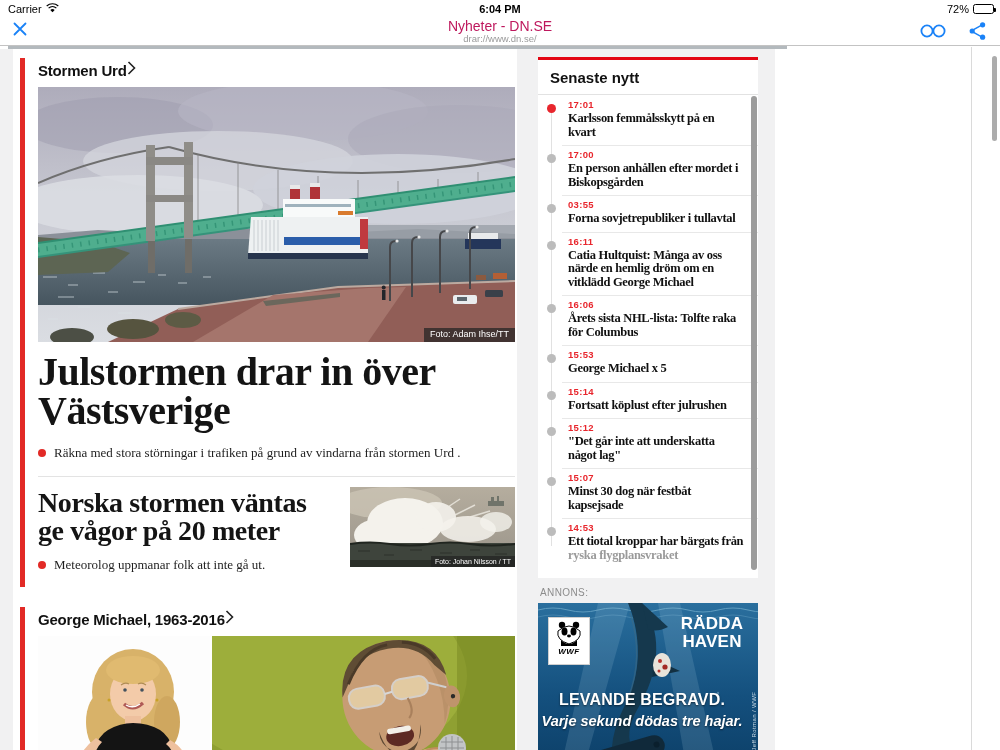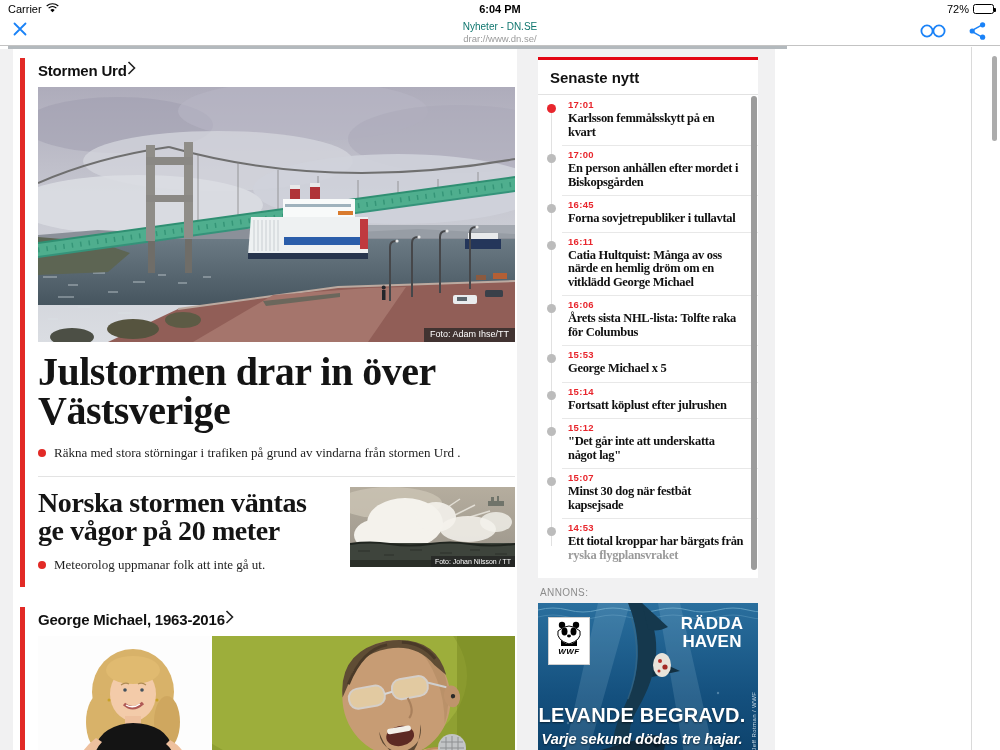--- a/index.html
+++ b/index.html
@@ -18,21 +18,21 @@
   .sb-time{position:absolute;left:0;right:0;top:3px;text-align:center;font-weight:700;}
   .sb-right{position:absolute;right:6px;top:3px;display:flex;align-items:center;gap:4px;}
   .batt{position:relative;width:21px;height:10px;border:1px solid #000;border-radius:2.5px;padding:1px;}
   .batt::after{content:"";position:absolute;right:-3px;top:2.5px;width:2px;height:4px;background:#000;border-radius:0 1px 1px 0;}
   .batt-fill{height:100%;background:#000;border-radius:1px;}
 
   
   .chrome{position:absolute;left:0;top:20px;width:100%;height:26px;border-bottom:1px solid #c3c3c3;background:#fff;}
   .chrome-close{position:absolute;left:12px;top:1px;width:22px;height:22px;cursor:pointer;}
   .chrome-center{position:absolute;left:0;right:0;top:0;text-align:center;}
-  .chrome-title{font-size:10px;color:#0f766e;line-height:13px;}
+  .chrome-title{font-size:14px;color:#be185d;line-height:13px;}
   .chrome-url{font-size:9.5px;color:#9b9b9b;line-height:11px;}
   .chrome-right{position:absolute;right:14px;top:2px;display:flex;align-items:center;gap:22px;}
   .topbar-gray{position:absolute;left:8px;top:46px;width:779px;height:3px;background:#b3b9bd;}
 
   
   .page{position:absolute;left:0;top:49px;width:775px;height:701px;background:#f1f1f2;}
   .page-divider{position:absolute;left:971px;top:47px;height:703px;width:1px;background:#dadada;}
   .page-scrollbar{position:absolute;left:992px;top:56px;width:5px;height:85px;background:#acacac;border-radius:2.5px;}
 
   
@@ -79,21 +79,21 @@
 
   
   .ad{position:relative;width:220px;height:186px;overflow:hidden;cursor:pointer;}
   .ad svg.bg{position:absolute;left:0;top:0;}
   .wwfbox{position:absolute;left:10px;top:14px;width:42px;height:48px;background:#fff;border:1px solid #cfcfcf;
           display:flex;flex-direction:column;align-items:center;justify-content:flex-start;padding-top:3px;}
   .wwftext{font-size:8px;font-weight:700;color:#000;letter-spacing:.5px;line-height:9px;font-style:italic;}
   .radda{position:absolute;right:10px;top:12px;width:72px;text-align:center;color:#fff;font-weight:700;
          font-size:17px;line-height:1.06;letter-spacing:.2px;}
   .admsg{position:absolute;left:0;right:12px;top:88px;text-align:center;color:#fff;text-shadow:0 1px 2px rgba(0,0,0,.55);}
-  .admsg .l1{font-weight:700;font-size:20px;letter-spacing:.2px;margin-top:13px;}
+  .admsg .l1{font-weight:700;font-size:16px;letter-spacing:.2px;}
   .admsg .l2{font-weight:700;font-size:14.5px;margin-top:4px;font-style:italic;}
   .adcredit{position:absolute;right:1px;top:56px;height:118px;writing-mode:vertical-rl;transform:rotate(180deg);
             font-size:6px;color:#c8d9e4;letter-spacing:.4px;}
 </style>
 </head>
 <body>
 
 <div class="screen">
 
   <div class="statusbar">
@@ -391,21 +391,21 @@
 kvart</div>
             </li>
           <li>
               <span class="ndot"></span>
               <span class="ntime">17:00</span>
               <div class="ntext">En person anhållen efter mordet i
 Biskopsgården</div>
             </li>
           <li>
               <span class="ndot"></span>
-              <span class="ntime">16:45</span>
+              <span class="ntime">03:55</span>
               <div class="ntext">Forna sovjetrepubliker i tullavtal</div>
             </li>
           <li>
               <span class="ndot"></span>
               <span class="ntime">16:11</span>
               <div class="ntext">Catia Hultquist: Många av oss
 närde en hemlig dröm om en
 vitklädd George Michael</div>
             </li>
           <li>

